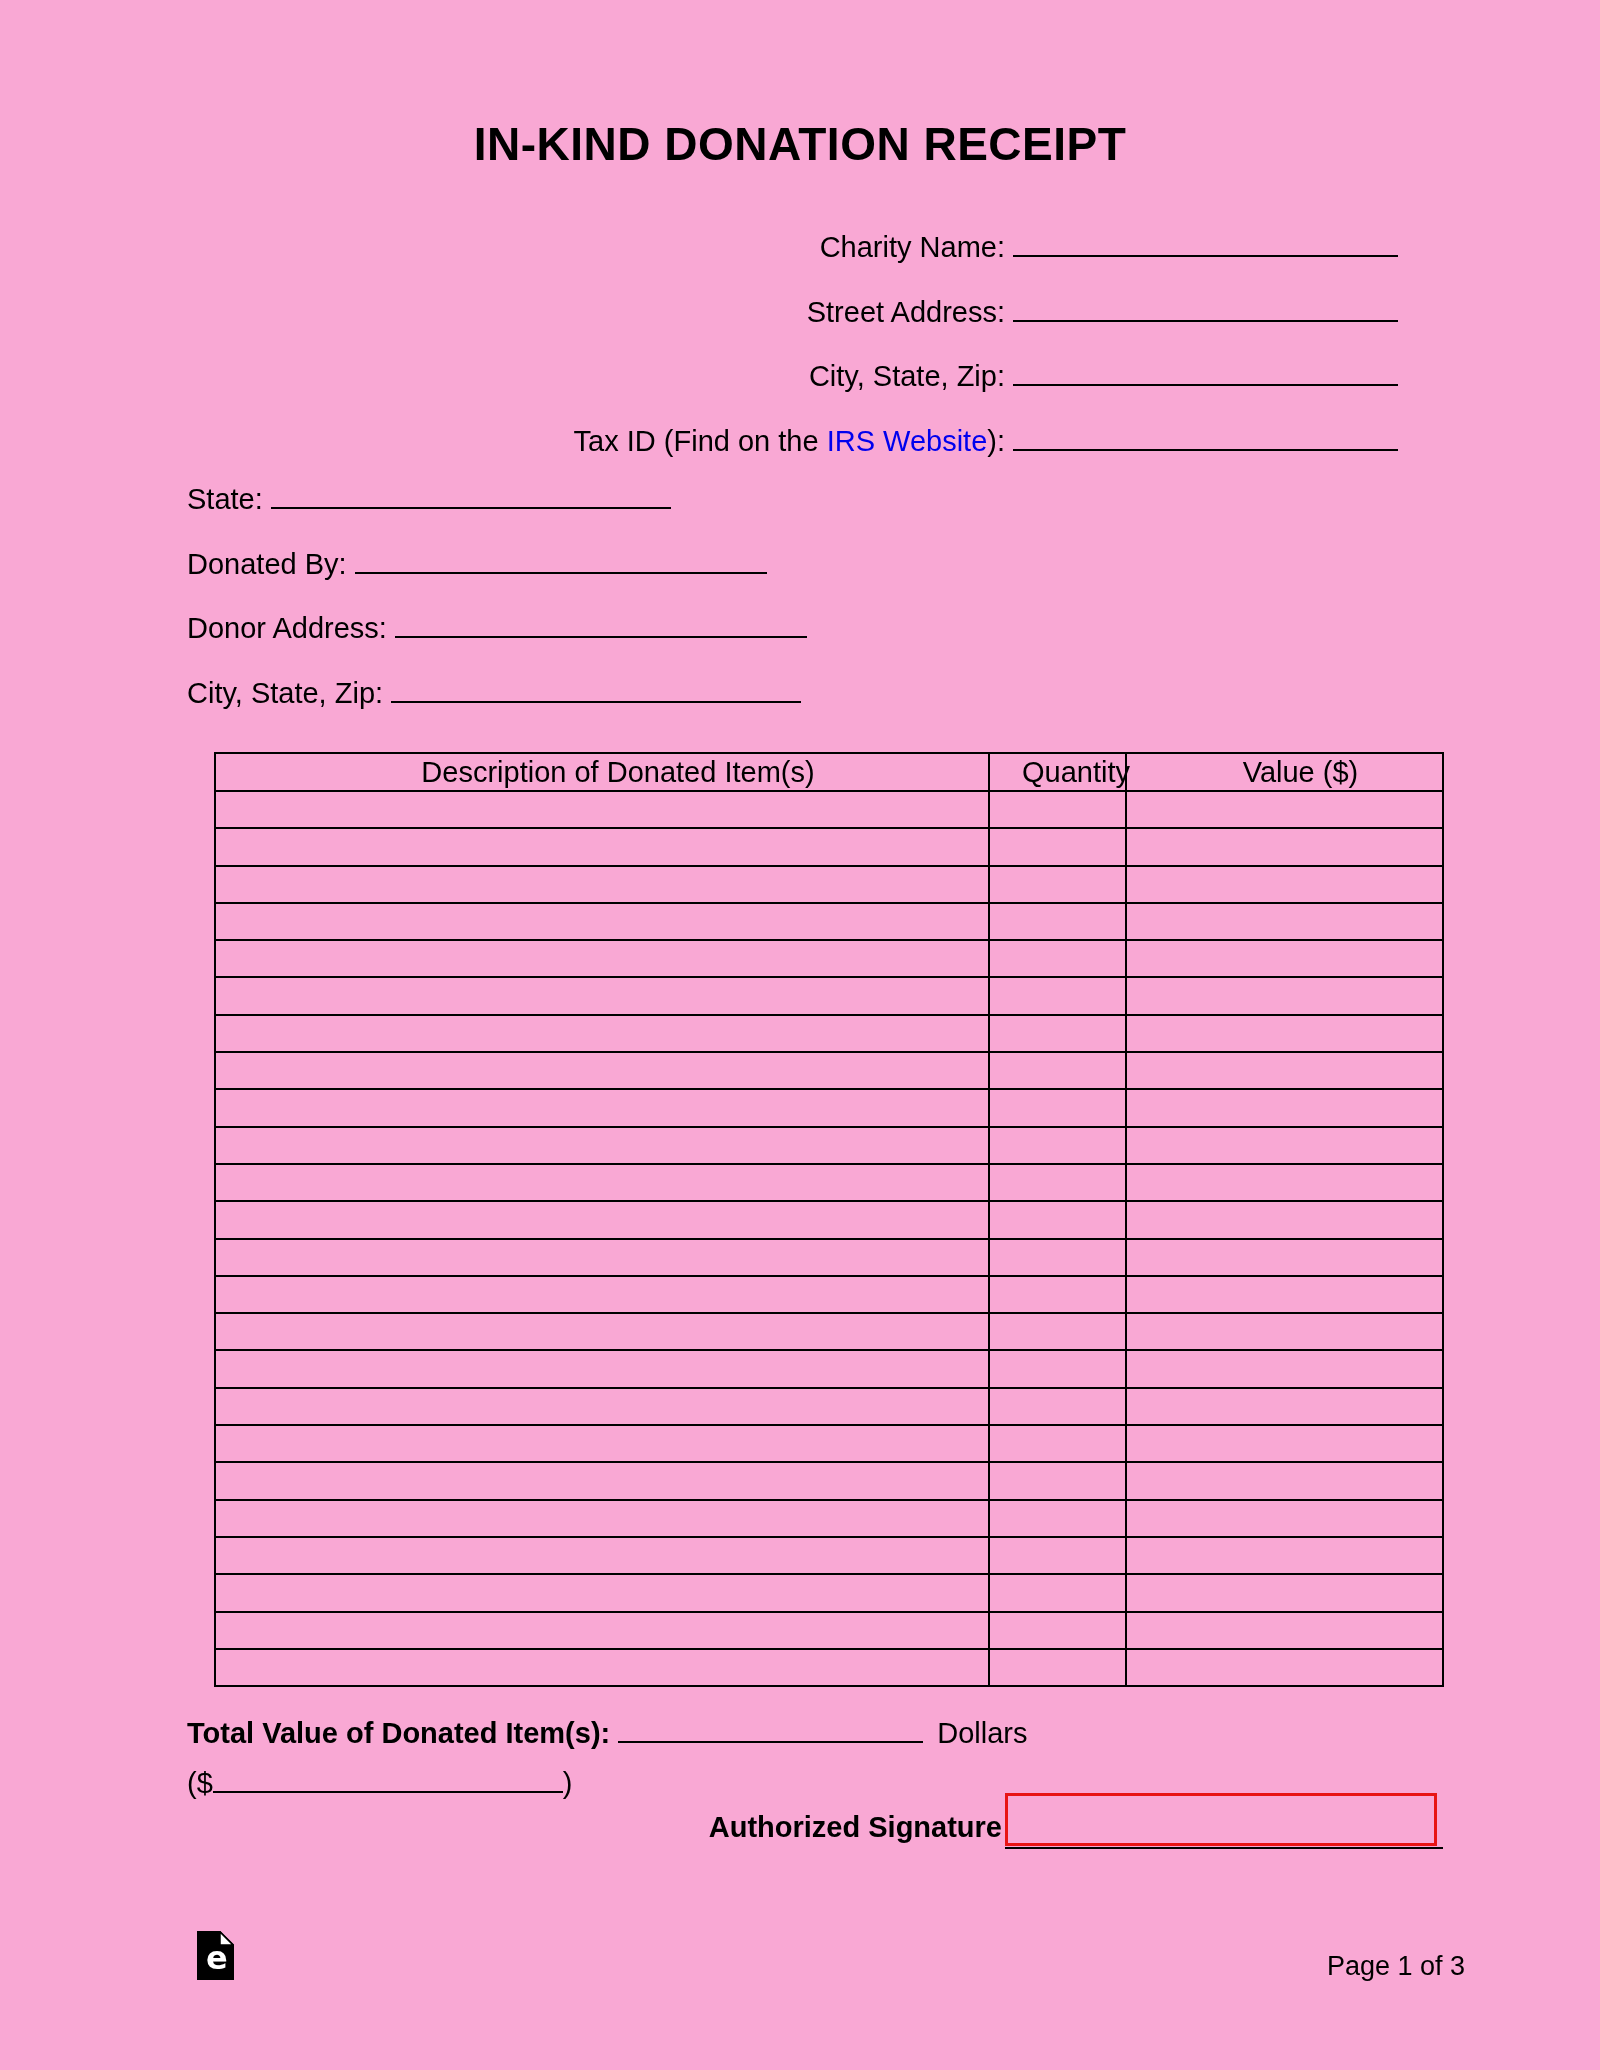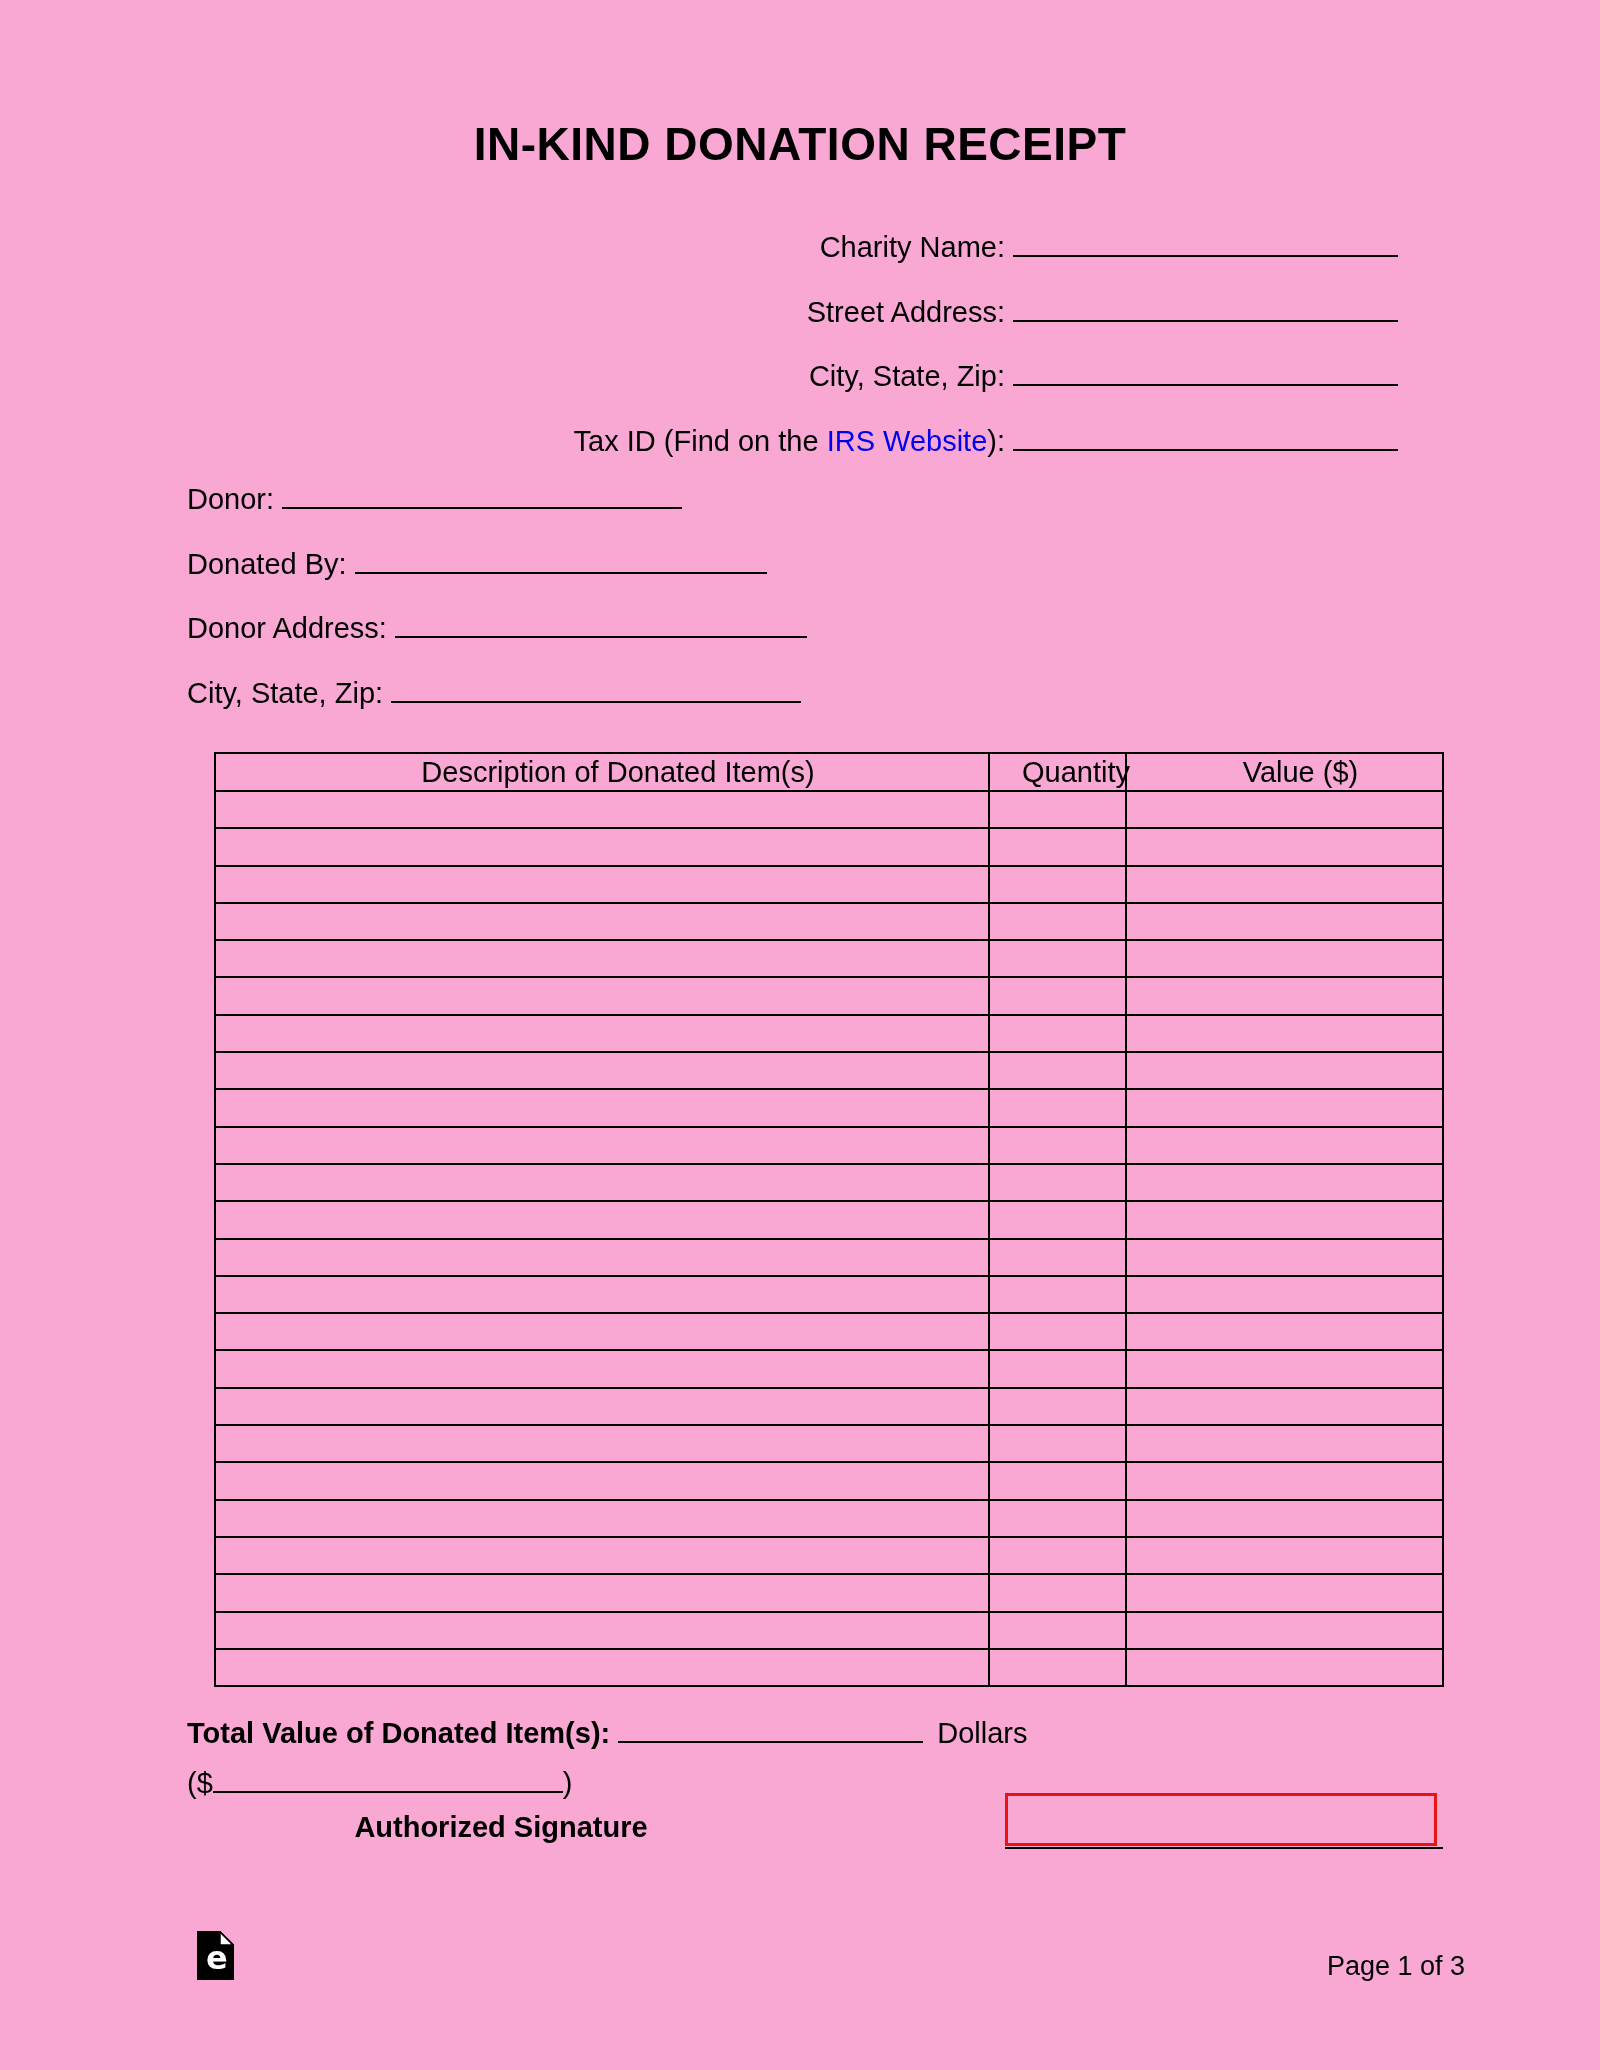--- a/index.html
+++ b/index.html
@@ -74,21 +74,21 @@
   table.donation td{height:35.3px;}
   .totals-line{position:absolute;top:1712px;left:187px;white-space:nowrap;line-height:42px;}
   .totals-line .bold{font-weight:bold;}
   .dollars-word{margin-left:14px;}
   .paren-line{position:absolute;top:1762px;left:187px;white-space:nowrap;line-height:42px;}
   .paren-line .blank{margin-left:0;}
   .sig-label{
     position:absolute;
     top:1806px; left:0;
     width:1002px;
-    text-align:center;
+    text-align:right;
     font-weight:bold;
     line-height:42px;
   }
   .sig-box{
     position:absolute;
     top:1793px; left:1005px;
     width:426px; height:47px;
     border:3px solid var(--sigred);
     background:transparent;
   }
@@ -119,21 +119,21 @@
     <div class="field-line">
       <span>City, State, Zip:</span><span class="blank w385"></span>
     </div>
     <div class="field-line">
       <span>Tax ID (Find on the </span><a class="irs-link">IRS Website</a><span>):</span><span class="blank w385"></span>
     </div>
   </div>
 
   <div class="donor-block">
     <div class="field-line">
-      <span>Donor:</span><span class="blank w400"></span>
+      <span>State:</span><span class="blank w400"></span>
     </div>
     <div class="field-line">
       <span>Donated By:</span><span class="blank w412"></span>
     </div>
     <div class="field-line">
       <span>Donor Address:</span><span class="blank w412"></span>
     </div>
     <div class="field-line">
       <span>City, State, Zip:</span><span class="blank w410"></span>
     </div>

